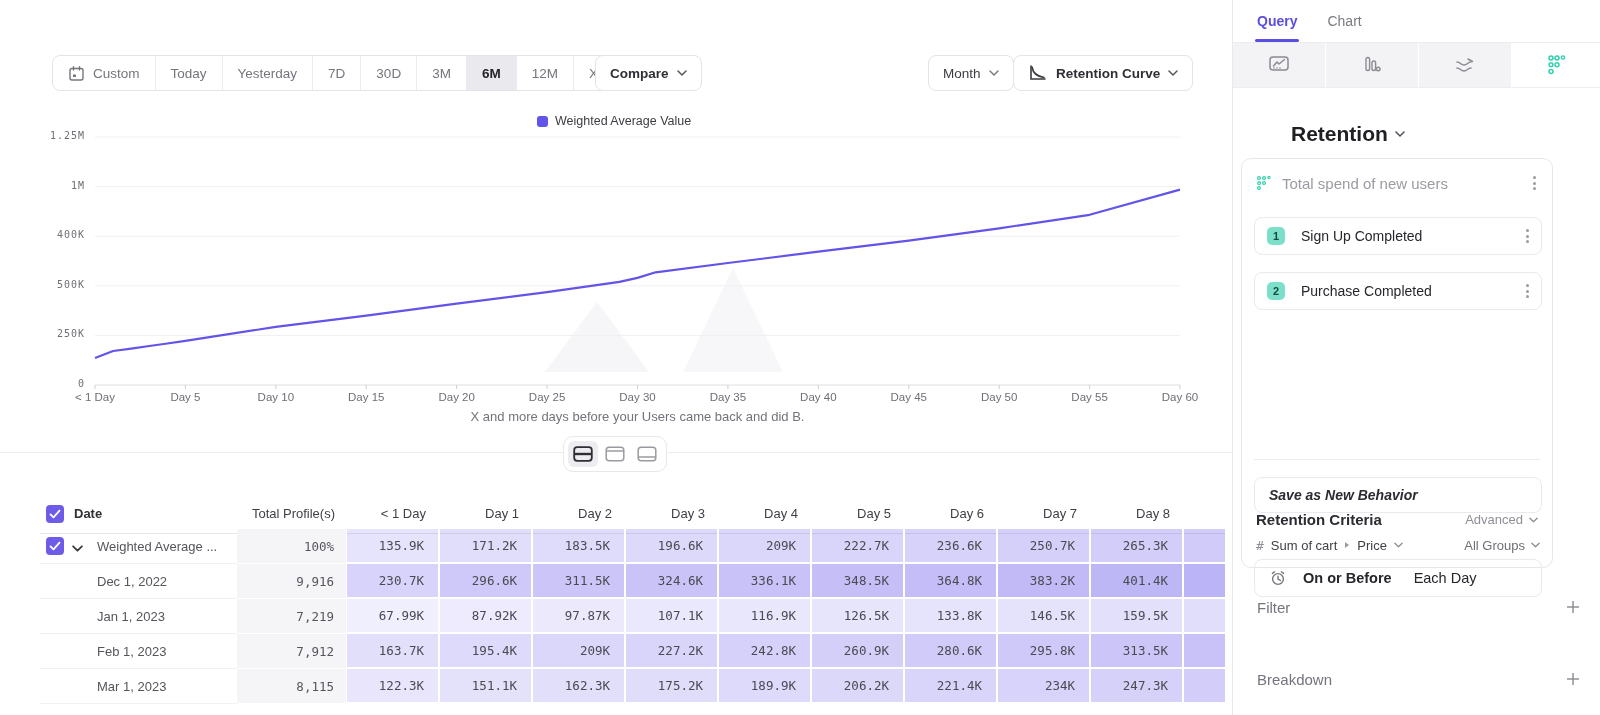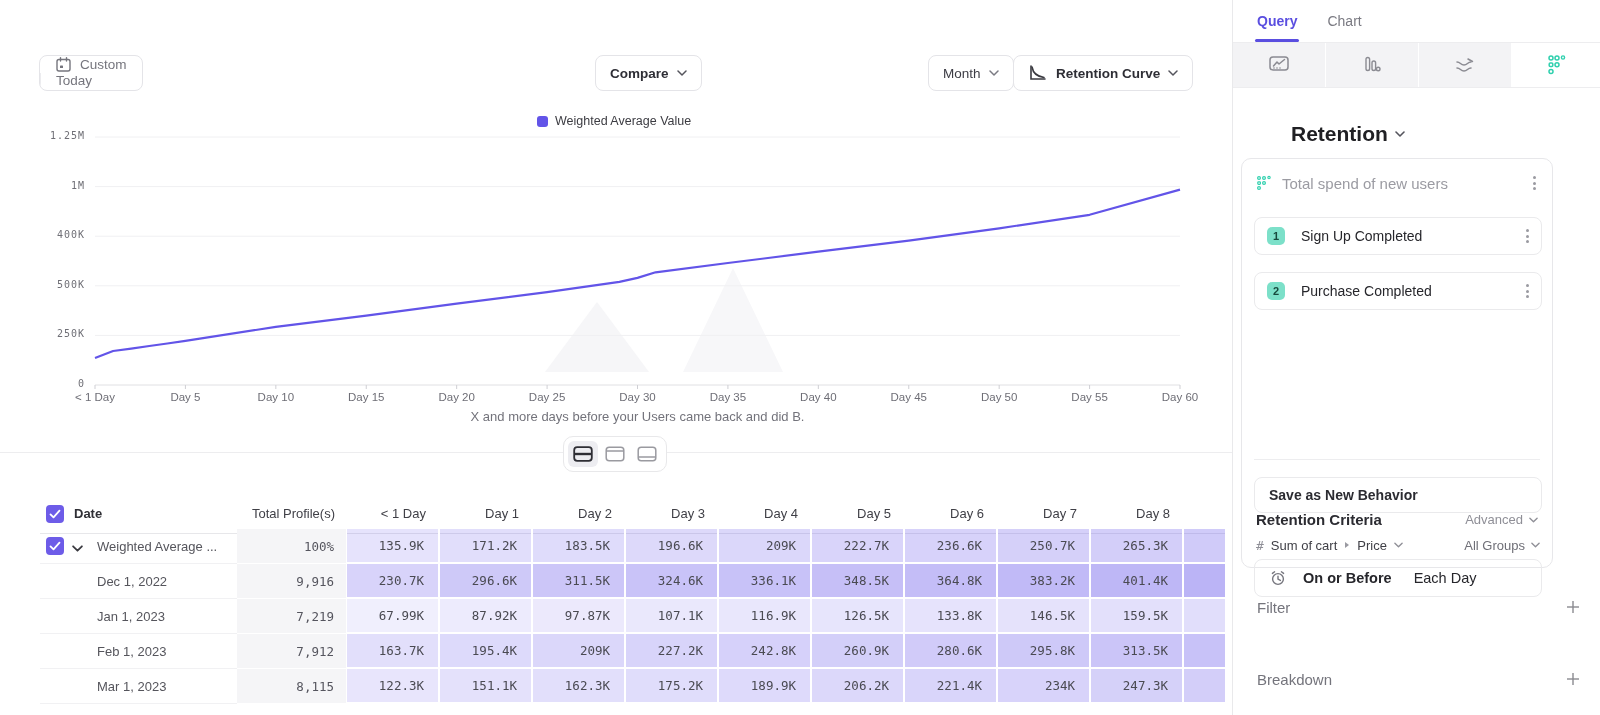--- a/index.html
+++ b/index.html
@@ -2,22 +2,22 @@
 <html><head>
 <meta charset="utf-8">
 <style>
   * { box-sizing: border-box; margin: 0; padding: 0; }
   body { background:#fff; }
   .app { position:relative; width:1600px; height:715px; overflow:hidden; background:#fff;
          font-family:"Liberation Sans", sans-serif; color:#2b2b31; }
   .mono { font-family:"DejaVu Sans Mono", monospace; }
 
   
-  .seg-group { position:absolute; left:39px; top:55px; height:36px; display:inline-flex;
-               border:1px solid #e4e4e8; border-radius:8px; background:#fff; overflow:hidden;flex-direction:column; }
+  .seg-group { position:absolute; left:52px; top:55px; height:36px; display:inline-flex;
+               border:1px solid #e4e4e8; border-radius:8px; background:#fff; overflow:hidden; }
   .seg { display:flex; align-items:center; gap:8px; padding:0 15px; font-size:13.5px; color:#75757d;
          border-left:1px solid #ececef; cursor:pointer; white-space:nowrap; }
   .seg:first-child { border-left:none; }
   .seg.sel { background:#e9e9ee; color:#232329; font-weight:bold; }
   .btn { position:absolute; height:36px; top:55px; display:inline-flex; align-items:center; gap:8px;
          border:1px solid #e4e4e8; border-radius:8px; background:#fff; padding:0 14px;
          font-size:13.5px; color:#3c3c44; cursor:pointer; white-space:nowrap; }
   .btn-compare { left:595px; font-weight:bold; color:#2e2e35;}
   .btn-month { left:928px; }
   .btn-curve { left:1013px; font-weight:bold; color:#2e2e35;}
@@ -84,21 +84,21 @@
   .crit-row { position:absolute; left:14px; right:14px; top:352px; display:flex; align-items:center; }
   .crit-row .t { font-size:15px; font-weight:bold; color:#2b2b31; flex:1; }
   .adv { display:flex; align-items:center; gap:6px; font-size:13px; color:#8f8f97; cursor:pointer; }
   .when { position:absolute; left:12px; top:400px; width:288px; height:38px; border:1px solid #eaeaec;
           border-radius:8px; display:flex; align-items:center; cursor:pointer; }
   .when .w1 { font-size:14.5px; color:#26262b; font-weight:bold; margin-left:16px; }
   .when .w2 { font-size:14.5px; color:#26262b; margin-left:22px; }
   .cdiv { position:absolute; left:12px; right:12px; top:300px; height:1px; background:#ededef; }
   .save { position:absolute; left:12px; top:318px; width:288px; height:36px; border:1px solid #eaeaec;
           border-radius:8px; display:flex; align-items:center; cursor:pointer; }
-  .save .t { font-size:14px; color:#2b2b31; margin-left:14px; font-weight:bold;}
+  .save .t { font-size:14px; color:#2b2b31; margin-left:14px; font-weight:bold;font-style:italic;}
   .measure { position:absolute; left:14px; right:12px; top:368px; height:36px; display:flex; align-items:center; gap:7px; }
   .measure .hash { font-size:13px; color:#8f8f97; }
   .measure .m { font-size:13px; color:#3f3f46; cursor:pointer; }
   .measure .spacer { flex:1; }
   .measure .groups { display:flex; align-items:center; gap:6px; font-size:13px; color:#6f6f77; cursor:pointer; }
   .side-row { position:absolute; left:24px; right:20px; display:flex; align-items:center; }
   .side-row .t { font-size:15px; color:#74747c; flex:1; }
   .kebab { display:flex; flex-direction:column; gap:2.5px; padding:4px; cursor:pointer; }
   .kebab i { width:3px; height:3px; border-radius:50%; background:#9a9aa1; }
 </style>

